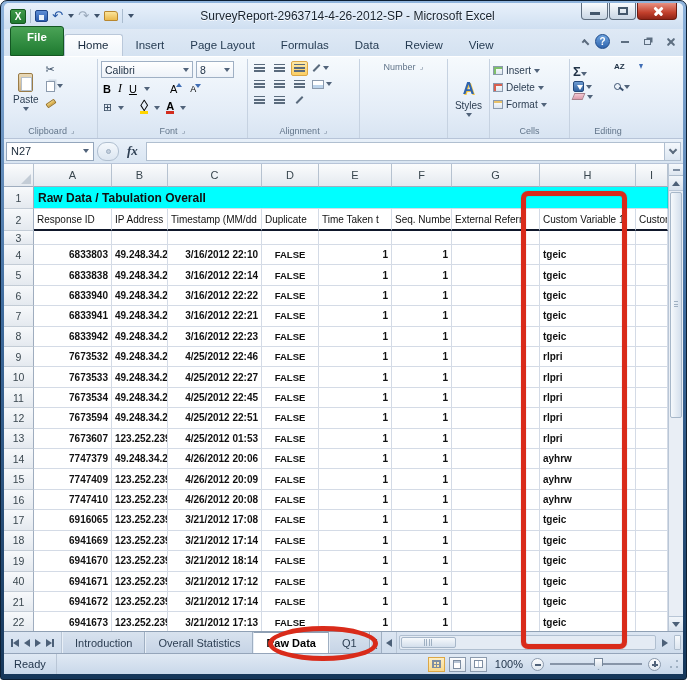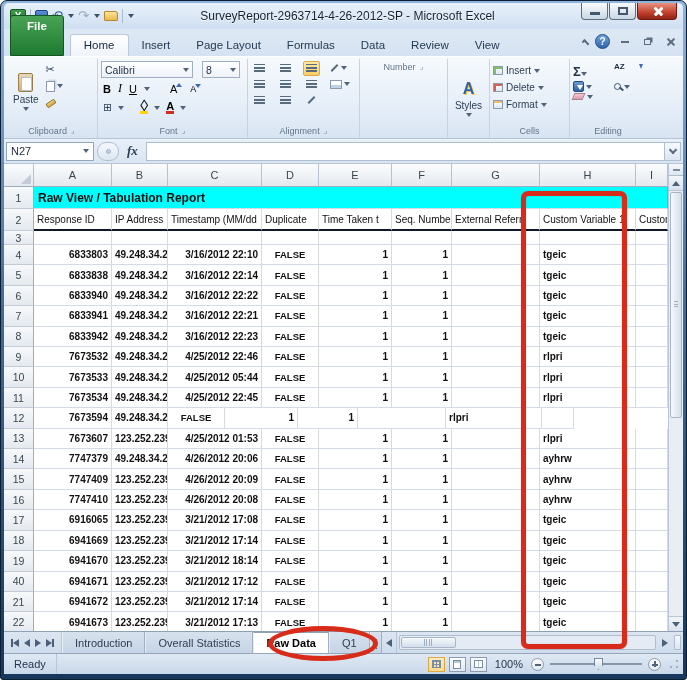--- a/index.html
+++ b/index.html
@@ -24,21 +24,21 @@
   .wbtn{width:27px;height:17px;border:1px solid #5e6d7e;border-top:none;border-radius:0 0 4px 4px;background:linear-gradient(#fafcfe,#c9d6e4);margin-left:1px;position:relative}
   .wbtn.close{width:40px;background:linear-gradient(#e99182,#c2402c 60%,#8f2417);border-color:#6e1b10}
   .min-g{position:absolute;left:8px;bottom:4px;width:10px;height:3px;background:#44576b}
   .max-g{position:absolute;left:8px;top:4px;width:10px;height:8px;border:2px solid #44576b}
   .x1,.x2{position:absolute;left:15px;top:7px;width:11px;height:2.5px;background:#fff;border-radius:1px}
   .x1{transform:rotate(45deg)}.x2{transform:rotate(-45deg)}
 
   
   .tabrow{height:27px;background:linear-gradient(#dfe9f5,#d4e2f1);display:flex;align-items:flex-end;padding-left:6px;position:relative;flex:none}
   .rtab{font-size:11.5px;color:#253b52;padding:4px 13px 5px;border-radius:3px 3px 0 0}
-  .rtab.file{background:linear-gradient(#4aa356,#1e7a30);color:#fff;font-weight:bold;border:1px solid #145723;padding:4px 16px 23px;margin-right:6px}
+  .rtab.file{background:linear-gradient(#4aa356,#1e7a30);color:#fff;font-weight:bold;border:1px solid #145723;padding:4px 16px 12px;}
   .rtab.active{background:linear-gradient(#fdfeff,#f0f5fa);border:1px solid #bac8da;border-bottom:none;color:#16283c}
   .tabrow-right{position:absolute;right:4px;top:5px;display:flex;align-items:center;gap:6px}
   .chev{width:7px;height:4px;border-left:2px solid #5b6b7d;border-top:2px solid #5b6b7d;transform:rotate(45deg);margin-top:3px}
   .help{width:15px;height:15px;border-radius:50%;background:linear-gradient(#6ea4e0,#2f64ad);border:1px solid #1d4a8a;color:#fff;font-size:10px;font-weight:bold;display:flex;align-items:center;justify-content:center}
   .fbtn{width:17px;height:14px;display:flex;align-items:center;justify-content:center;position:relative}
   .fb-min{width:8px;height:2px;background:#5d6e80}
   .fb-rest{width:7px;height:6px;border:1.5px solid #5d6e80;box-shadow:2px -2px 0 -0.5px #5d6e80}
   .fb-x1,.fb-x2{position:absolute;width:10px;height:2px;background:#5d6e80;border-radius:1px}
   .fb-x1{transform:rotate(45deg)}.fb-x2{transform:rotate(-45deg)}
 
@@ -48,21 +48,21 @@
   .rbody{flex:1;display:flex;gap:3px}
   .rlabel{height:13px;font-size:9px;color:#62758a;display:flex;align-items:center;justify-content:center;gap:4px}
   .corner{font-size:8px;color:#7d8da1;line-height:8px}
   .bigbtn{display:flex;flex-direction:column;align-items:center;justify-content:center;font-size:10px;color:#2c3e52;padding:2px 4px;gap:2px}
   .clip-ic{width:15px;height:19px;background:linear-gradient(#e8d9b8,#cdb184);border:1px solid #9a7c47;border-radius:2px;position:relative}
   .clip-ic::after{content:"";position:absolute;left:2px;top:3px;width:9px;height:12px;background:#fff;border:1px solid #b5c0cc}
   .smallcol{display:flex;flex-direction:column;justify-content:flex-start;gap:3px;padding-top:2px}
   .sbtn{display:flex;align-items:center;gap:2px;height:14px;font-size:11px;color:#33475e}
   .copy-ic{width:9px;height:11px;background:#fff;border:1px solid #8b9aad;box-shadow:2px -2px 0 -0.5px #cfd9e4}
   .brush-ic{width:10px;height:5px;background:linear-gradient(#f2d27a,#cfa13a);border:1px solid #9a7426;transform:rotate(-35deg);border-radius:1px}
-  .frow{display:flex;align-items:center;gap:9px;height:19px}
+  .frow{display:flex;align-items:center;gap:3px;height:19px}
   .combo{border:1px solid #9fb0c4;background:linear-gradient(#fff,#edf2f8);font-size:10.5px;color:#223448;display:flex;align-items:center;justify-content:space-between;padding:0 3px;height:17px}
   .fbold{font-weight:bold;font-size:11px}
   .fital{font-style:italic;font-family:"Liberation Serif","DejaVu Serif",serif;font-size:12px}
   .fund{text-decoration:underline;font-size:11px}
   .growA{font-size:11px;position:relative}.growA::after{content:"";position:absolute;top:0;right:-5px;border-left:3px solid transparent;border-right:3px solid transparent;border-bottom:4px solid #3f6db5}
   .shrinkA{font-size:9px;position:relative}.shrinkA::after{content:"";position:absolute;top:0;right:-5px;border-left:3px solid transparent;border-right:3px solid transparent;border-top:4px solid #3f6db5}
   .ubar{display:inline-block;border-bottom:3px solid #ffd400;line-height:10px}
   .abar{display:inline-block;border-bottom:3px solid #d22c1e;line-height:10px;font-size:11px;font-weight:bold}
   .bars{width:11px;height:8px;background:repeating-linear-gradient(#5a6b7d 0 1.4px,transparent 1.4px 3.2px)}
   .mini{height:15px;min-width:17px;display:flex;align-items:center;justify-content:center;gap:2px;border:1px solid transparent;border-radius:2px;font-size:10px;color:#33475e}
@@ -432,21 +432,21 @@
           <div class="hcell w4">D</div>
           <div class="hcell w5">E</div>
           <div class="hcell w6">F</div>
           <div class="hcell w7">G</div>
           <div class="hcell w8">H</div>
           <div class="hcell w9">I</div>
         </div>
         <div class="rows" id="rows-mount">
           <div class="row r1">
             <div class="cell rowhdr w0">1</div>
-            <div class="cell cyan title-cell" style="width:634px;flex:none">Raw View / Tabulation Report</div>
+            <div class="cell cyan title-cell" style="width:634px;flex:none">Raw Data / Tabulation Overall</div>
           </div>
           <div class="row r2">
             <div class="cell rowhdr w0">2</div>
             <div class="cell hdr2 w1">Response ID</div>
             <div class="cell hdr2 w2">IP Address</div>
             <div class="cell hdr2 w3">Timestamp (MM/dd</div>
             <div class="cell hdr2 w4">Duplicate</div>
             <div class="cell hdr2 w5">Time Taken t</div>
             <div class="cell hdr2 w6">Seq. Number</div>
             <div class="cell hdr2 w7">External Referr</div>
@@ -541,21 +541,21 @@
     <div class="cell num w6">1</div>
     <div class="cell txt w7"></div>
     <div class="cell txt w8">rlpri</div>
     <div class="cell txt w9"></div>
   </div>
 
   <div class="row">
     <div class="cell rowhdr w0">10</div>
     <div class="cell num w1">7673533</div>
     <div class="cell txt w2">49.248.34.202</div>
-    <div class="cell num w3">4/25/2012 05:44</div>
+    <div class="cell num w3">4/25/2012 22:27</div>
     <div class="cell ctr w4">FALSE</div>
     <div class="cell num w5">1</div>
     <div class="cell num w6">1</div>
     <div class="cell txt w7"></div>
     <div class="cell txt w8">rlpri</div>
     <div class="cell txt w9"></div>
   </div>
 
   <div class="row">
     <div class="cell rowhdr w0">11</div>
@@ -567,20 +567,21 @@
     <div class="cell num w6">1</div>
     <div class="cell txt w7"></div>
     <div class="cell txt w8">rlpri</div>
     <div class="cell txt w9"></div>
   </div>
 
   <div class="row">
     <div class="cell rowhdr w0">12</div>
     <div class="cell num w1">7673594</div>
     <div class="cell txt w2">49.248.34.202</div>
+    <div class="cell num w3">4/25/2012 22:51</div>
     <div class="cell ctr w4">FALSE</div>
     <div class="cell num w5">1</div>
     <div class="cell num w6">1</div>
     <div class="cell txt w7"></div>
     <div class="cell txt w8">rlpri</div>
     <div class="cell txt w9"></div>
   </div>
 
   <div class="row">
     <div class="cell rowhdr w0">13</div>

